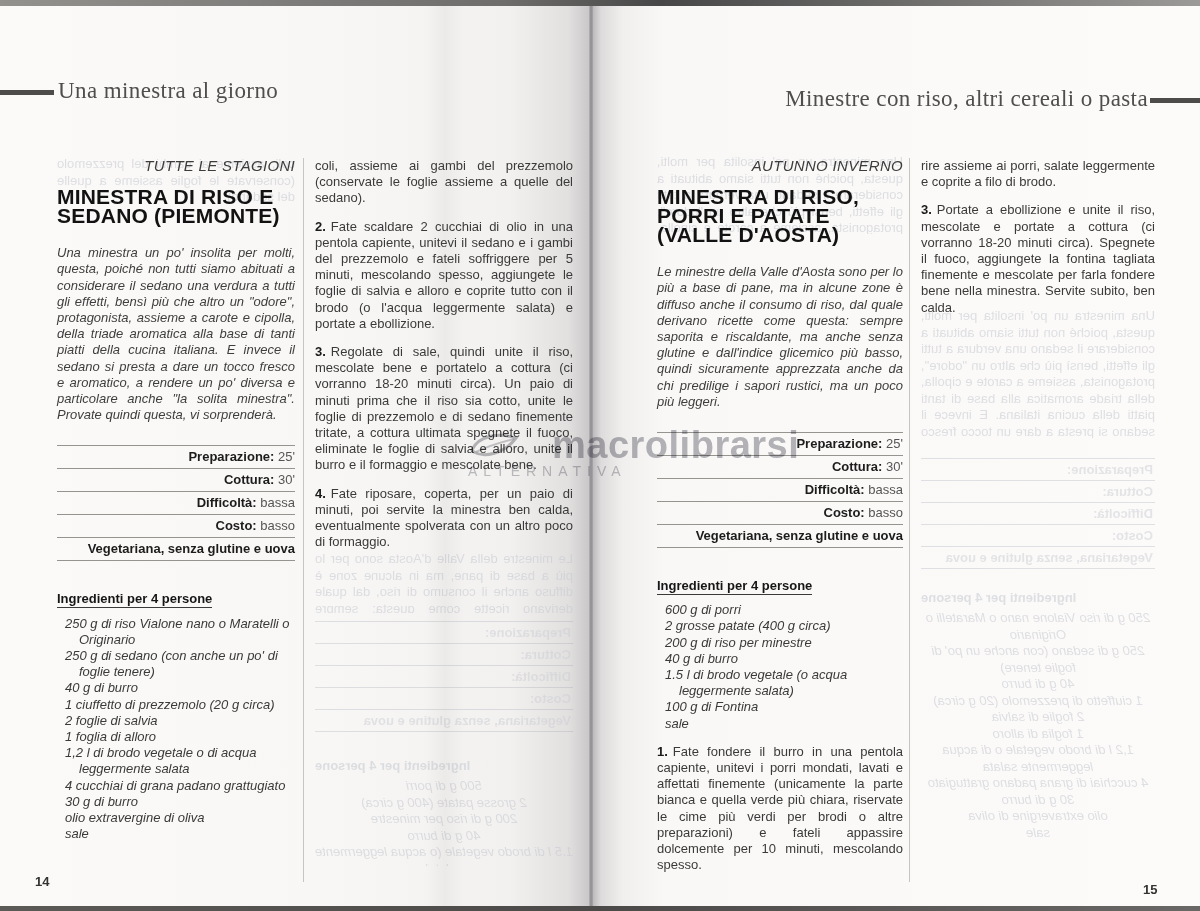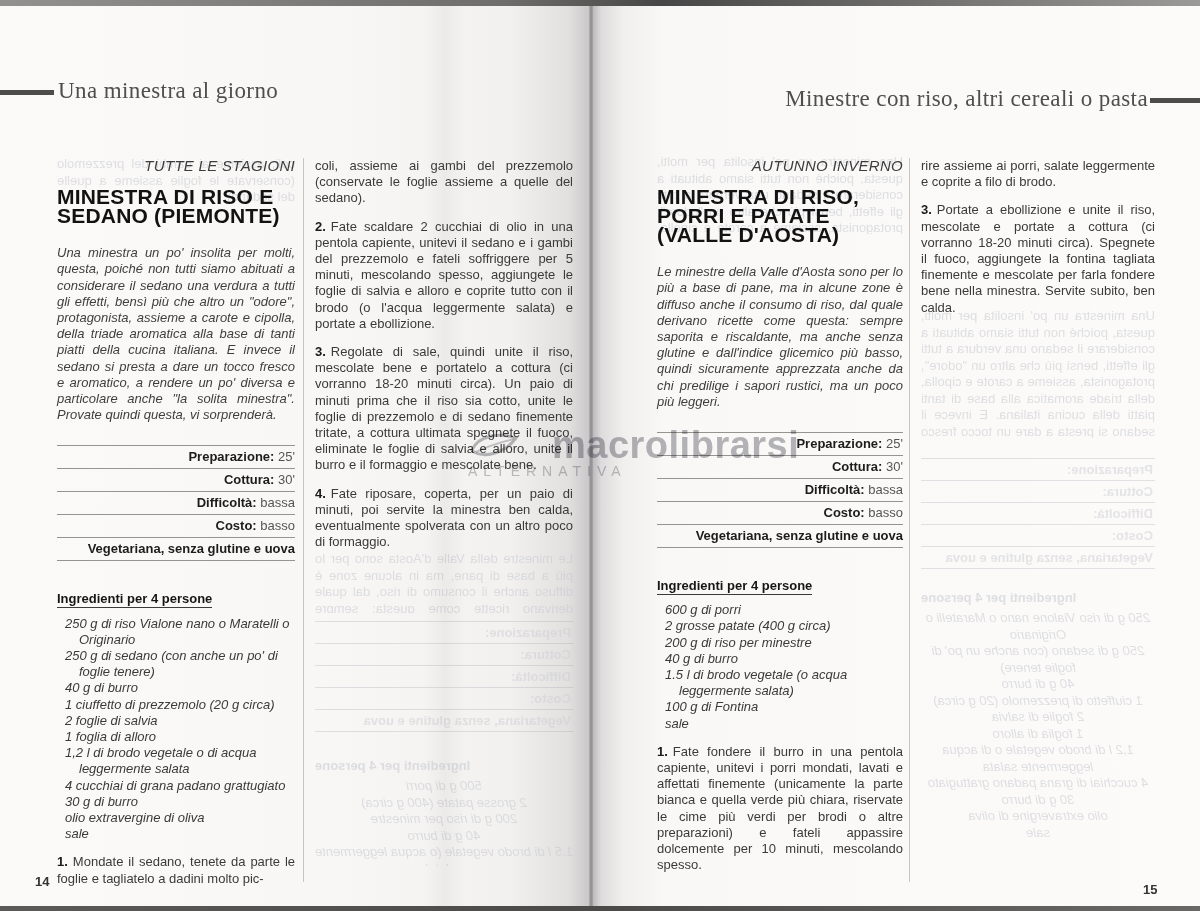--- a/index.html
+++ b/index.html
@@ -123,23 +123,20 @@
           <div class="ing">1 ciuffetto di prezzemolo (20 g circa)</div>
           <div class="ing">2 foglie di salvia</div>
           <div class="ing">1 foglia di alloro</div>
           <div class="ing">1,2 l di brodo vegetale o di acqua leggermente salata</div>
           <div class="ing">4 cucchiai di grana padano grattugiato</div>
           <div class="ing">30 g di burro</div>
           <div class="ing">olio extravergine di oliva</div>
           <div class="ing">sale</div>
         </div>
 
-      <p class="step">
-        <span class="step-num">1.</span><span>Mondate il sedano, tenete da parte le foglie e tagliatelo a dadini molto pic-</span>
-      </p>
     </div>
 
     <div class="col-divider" style="left:303px;top:152px;height:724px;"></div>
 
     <div class="col" style="left:315px;top:152px;width:258px;">
       <p class="step lead">coli, assieme ai gambi del prezzemolo (conservate le foglie assieme a quelle del sedano).</p>
       <p class="step">
         <span class="step-num">2.</span><span>Fate scaldare 2 cucchiai di olio in una pentola capiente, unitevi il sedano e i gambi del prezzemolo e fateli soffriggere per 5 minuti, mescolando spesso, aggiungete le foglie di salvia e alloro e coprite tutto con il brodo (o l'acqua leggermente salata) e portate a ebollizione.</span>
       </p>
       <p class="step">

